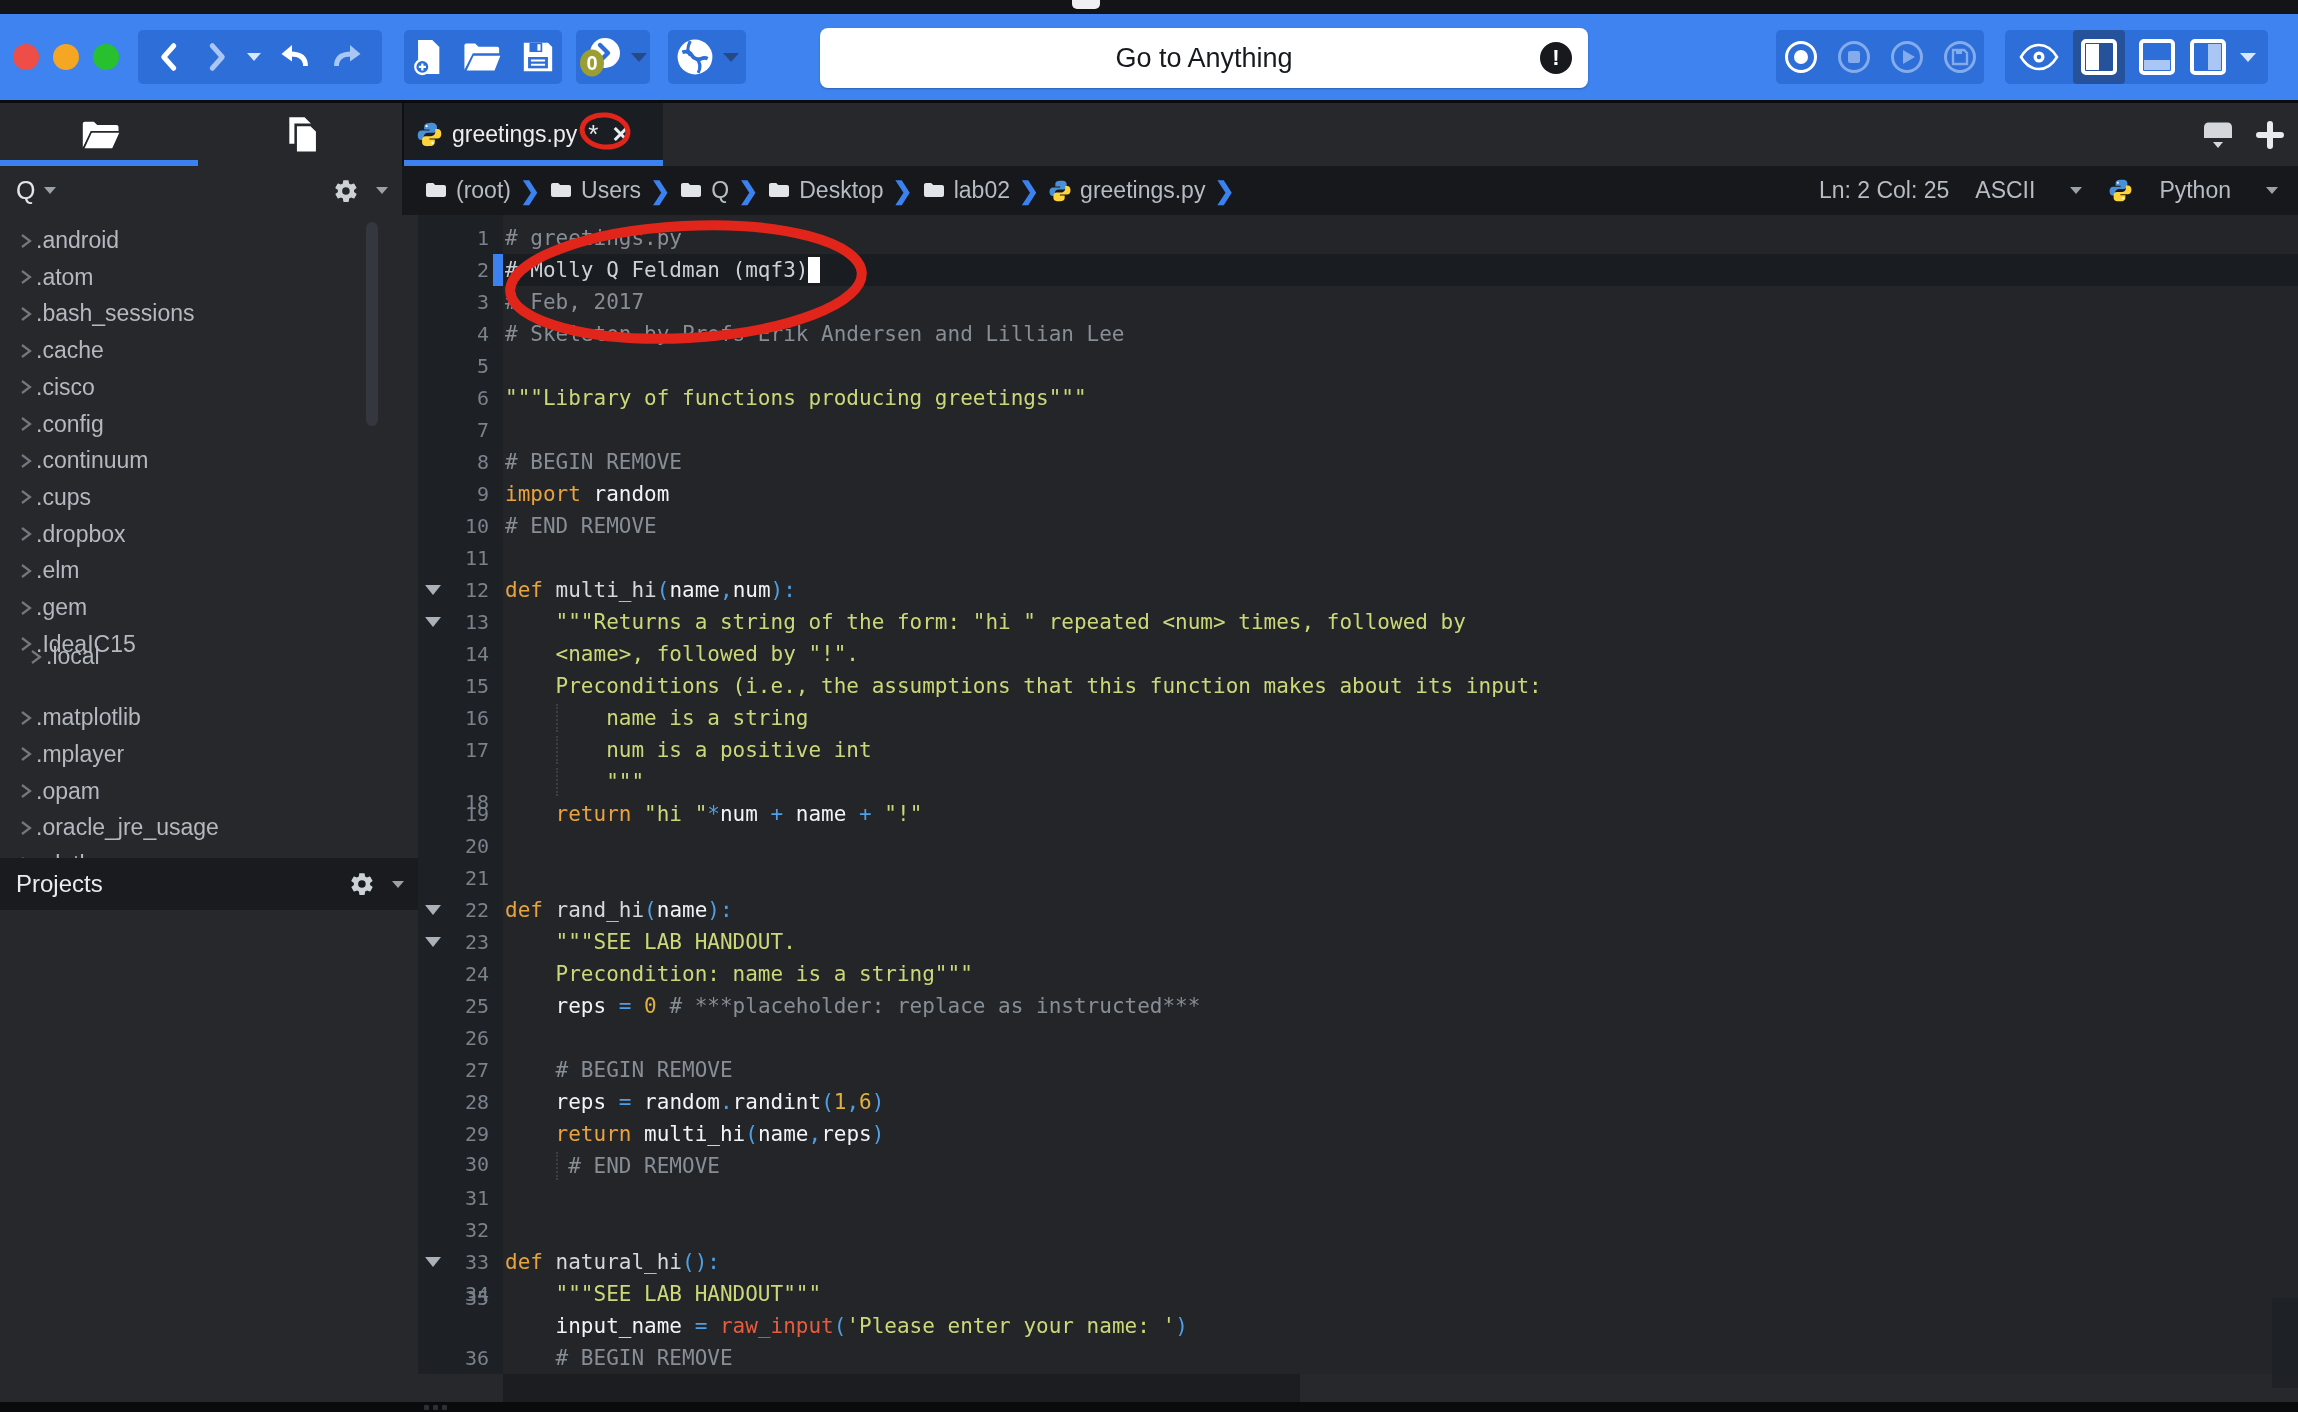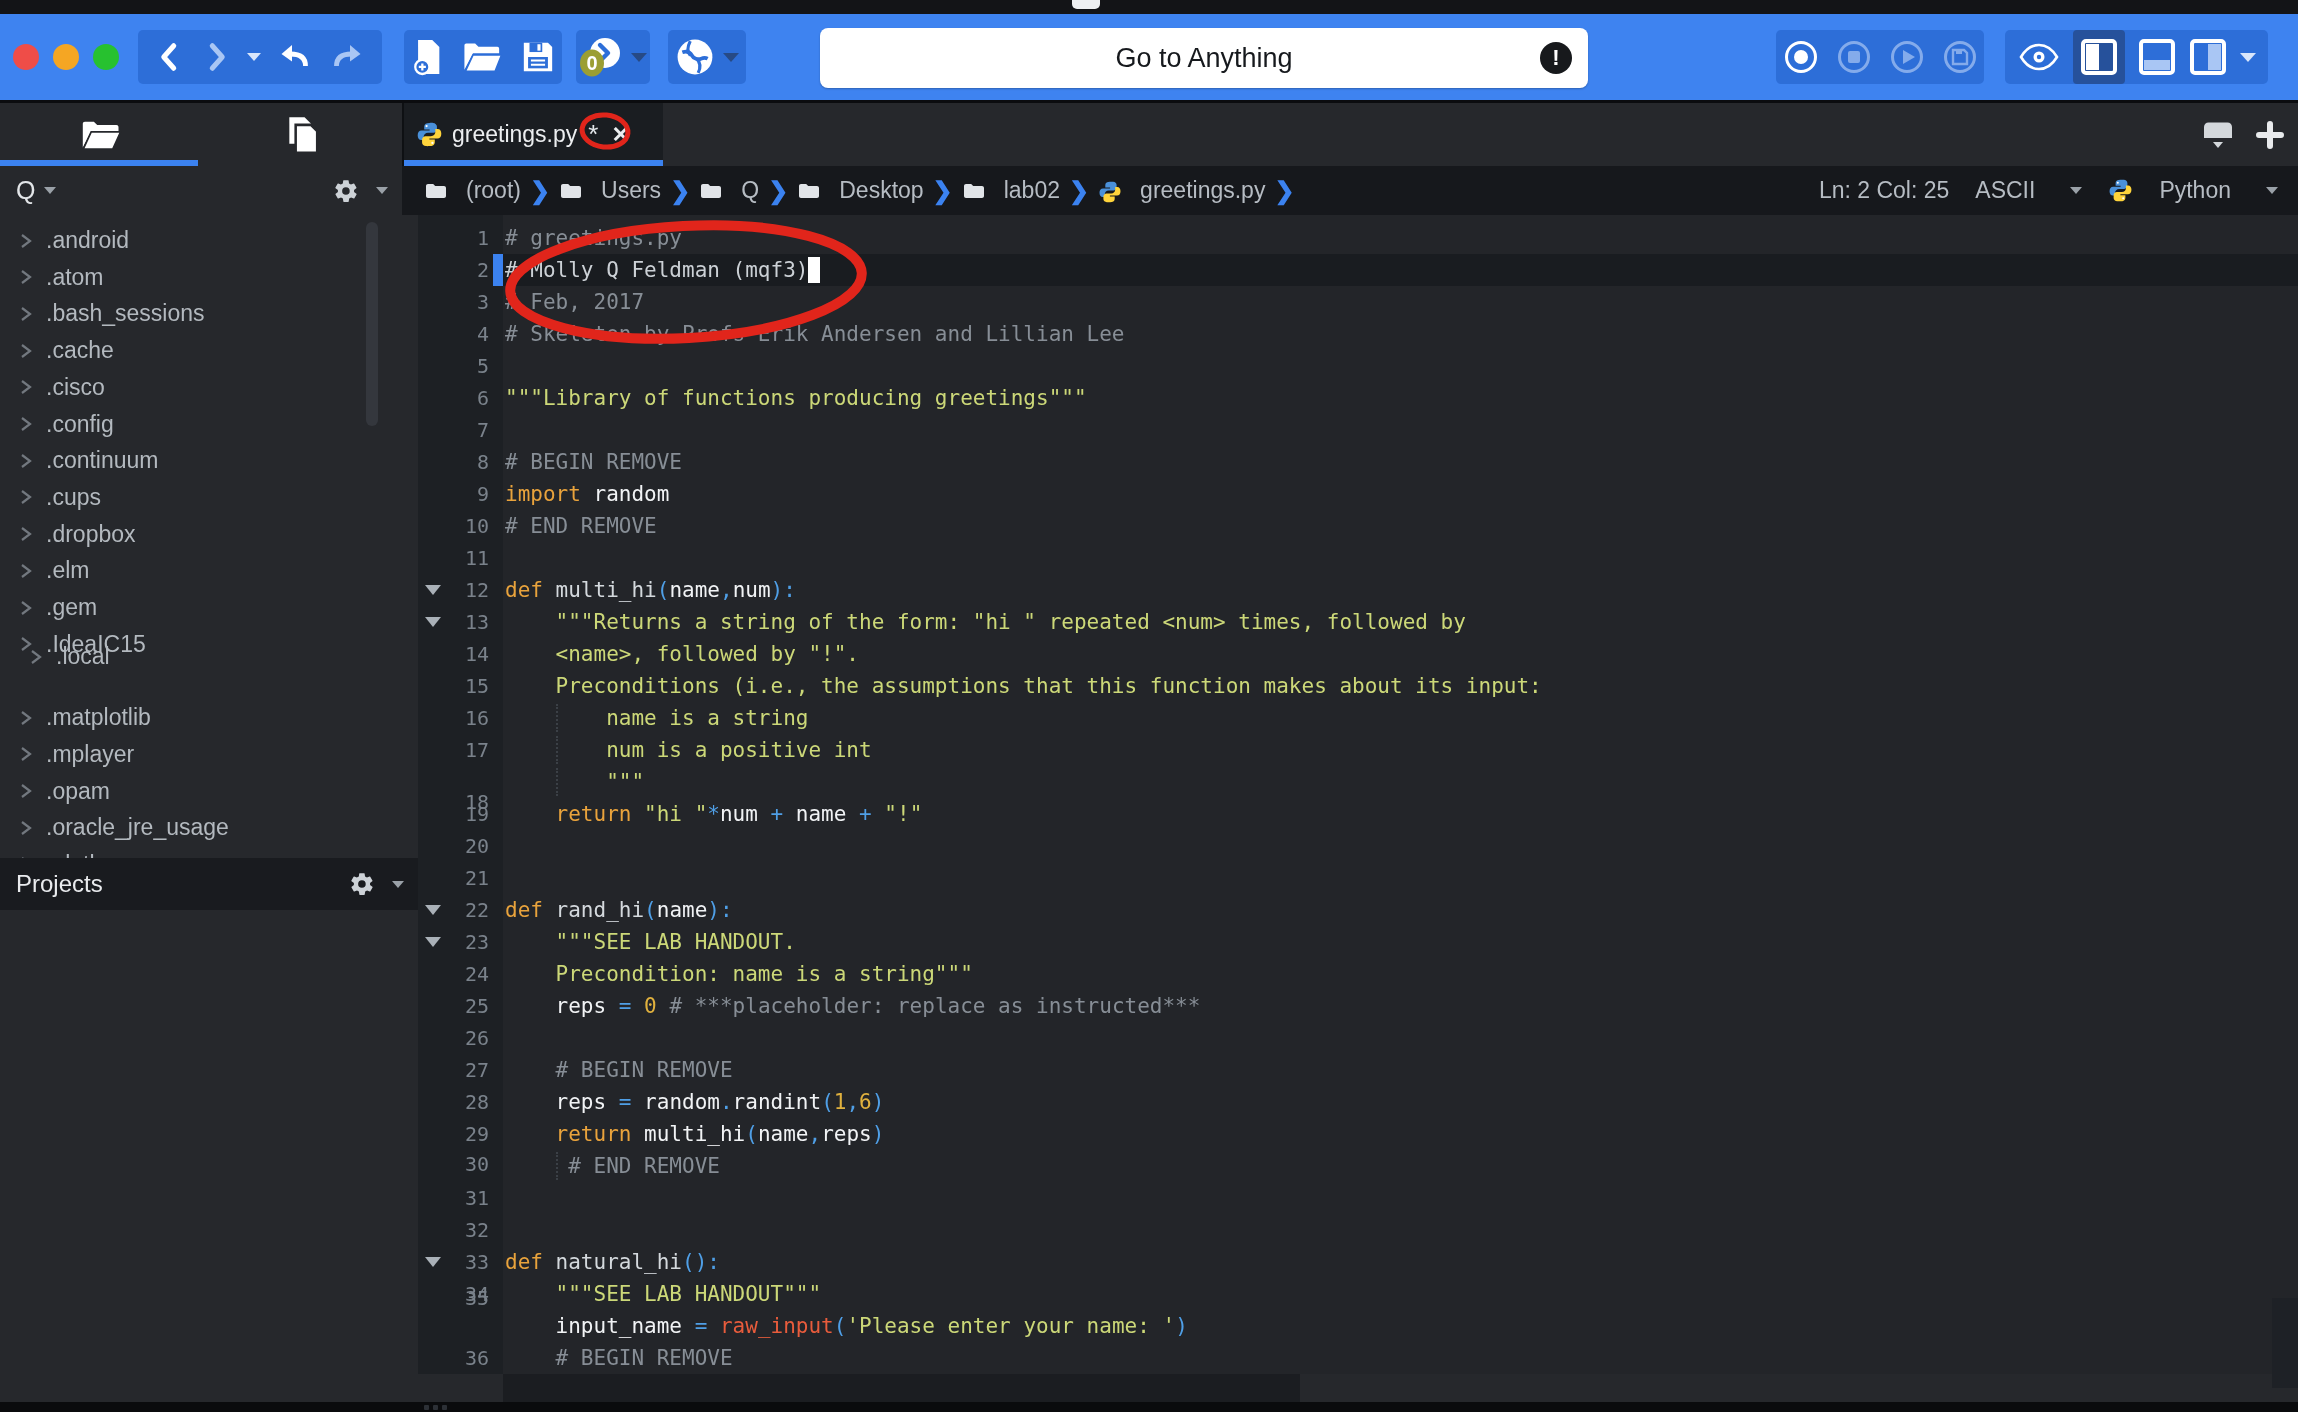--- a/index.html
+++ b/index.html
@@ -50,32 +50,32 @@
   #subheader { position:absolute; left:0; top:166px; width:2298px; height:49px; }
   .sub-left { position:absolute; left:0; top:0; width:402px; height:100%; background:#26282c;
               display:flex; align-items:center; }
   .q-label { font-size:25px; color:#e3e6e9; margin-left:16px; }
   .mini-caret { width:0; height:0; border-left:6px solid transparent; border-right:6px solid transparent;
                 border-top:7px solid #9aa1a8; margin-left:9px; }
   .gear-wrap { position:absolute; right:14px; display:flex; align-items:center; gap:8px; }
   .sub-right { position:absolute; left:402px; top:0; width:1896px; height:100%; background:#16181c;
                display:flex; align-items:center; }
   #breadcrumb { display:flex; align-items:center; gap:9px; padding-left:22px; }
-  .bc-item { display:flex; align-items:flex-end; gap:18px; }
+  .bc-item { display:flex; align-items:center; gap:8px; }
   .bc-item span { font-size:23px; color:#b6bcc3; }
   .bc-sep { font-size:24px; font-weight:bold; color:#3b82f0; }
   .bc-status { position:absolute; right:0; top:0; height:100%; display:flex; align-items:center;
                gap:26px; padding-right:20px; }
   .bc-status span { font-size:23px; color:#b6bcc3; }
 
   
   #content { position:absolute; left:0; top:215px; width:2298px; height:1187px; }
   #sidebar { position:absolute; left:0; top:0; width:418px; height:100%; background:#26282c; overflow:hidden; }
   .srow { position:absolute; left:0; width:100%; height:37px; display:flex; align-items:center; }
-  .srow .lbl { font-size:23px; color:#b3b9bf; margin-left:12px; }
+  .srow .lbl { font-size:23px; color:#b3b9bf; margin-left:2px; }
   .srow svg { margin-left:18px; }
   #side-scroll { position:absolute; left:366px; top:7px; width:12px; height:204px;
                  background:#34373d; border-radius:6px; }
   #projects-head { position:absolute; left:0; top:643px; width:100%; height:52px; background:#191b1f;
                    display:flex; align-items:center; }
   #projects-head .lbl { font-size:24px; color:#e9ebee; font-weight:500; margin-left:16px; }
 
   #editor { position:absolute; left:418px; top:0; width:1880px; height:100%; background:#26282c; }
   #gutter { position:absolute; left:0; top:0; width:85px; height:1159px; background:#1d2024; }
   .gnum { position:absolute; right:14px; height:32px; line-height:32px;

